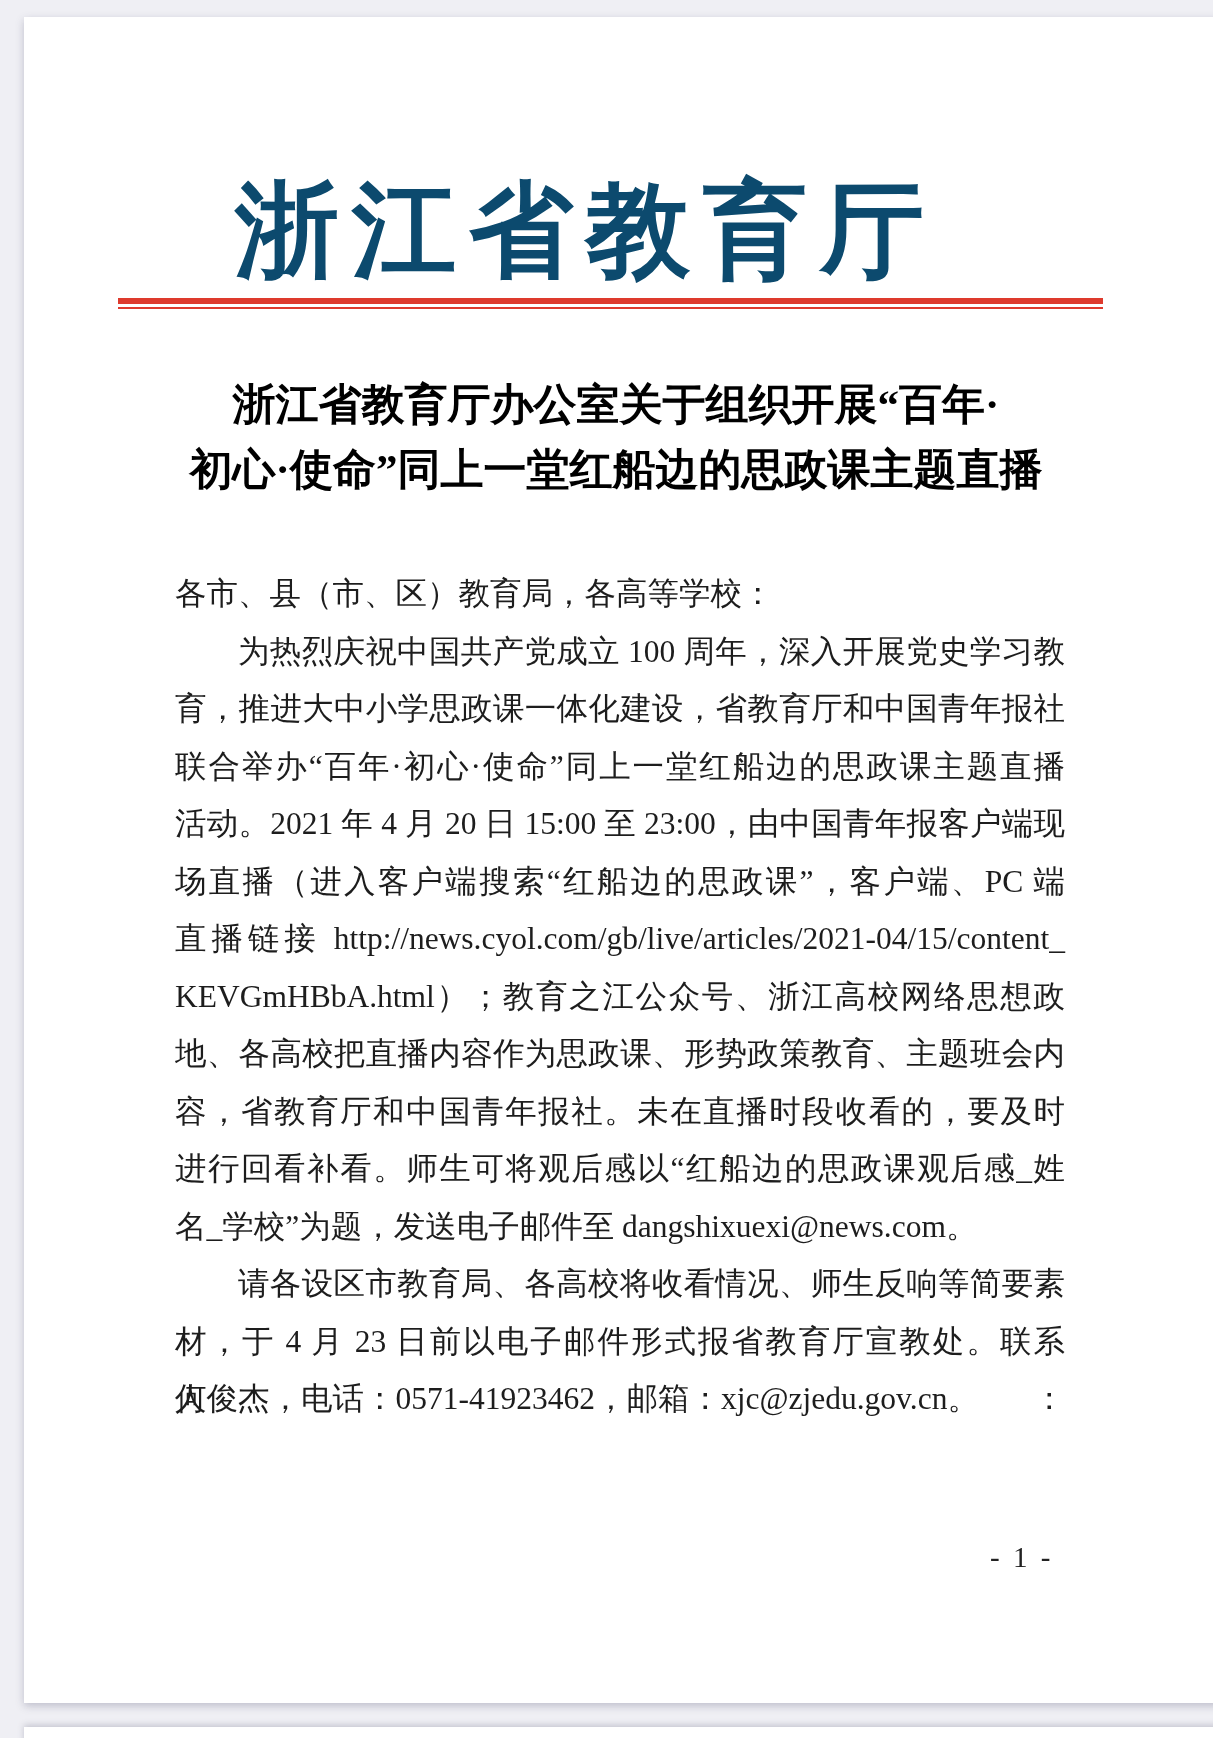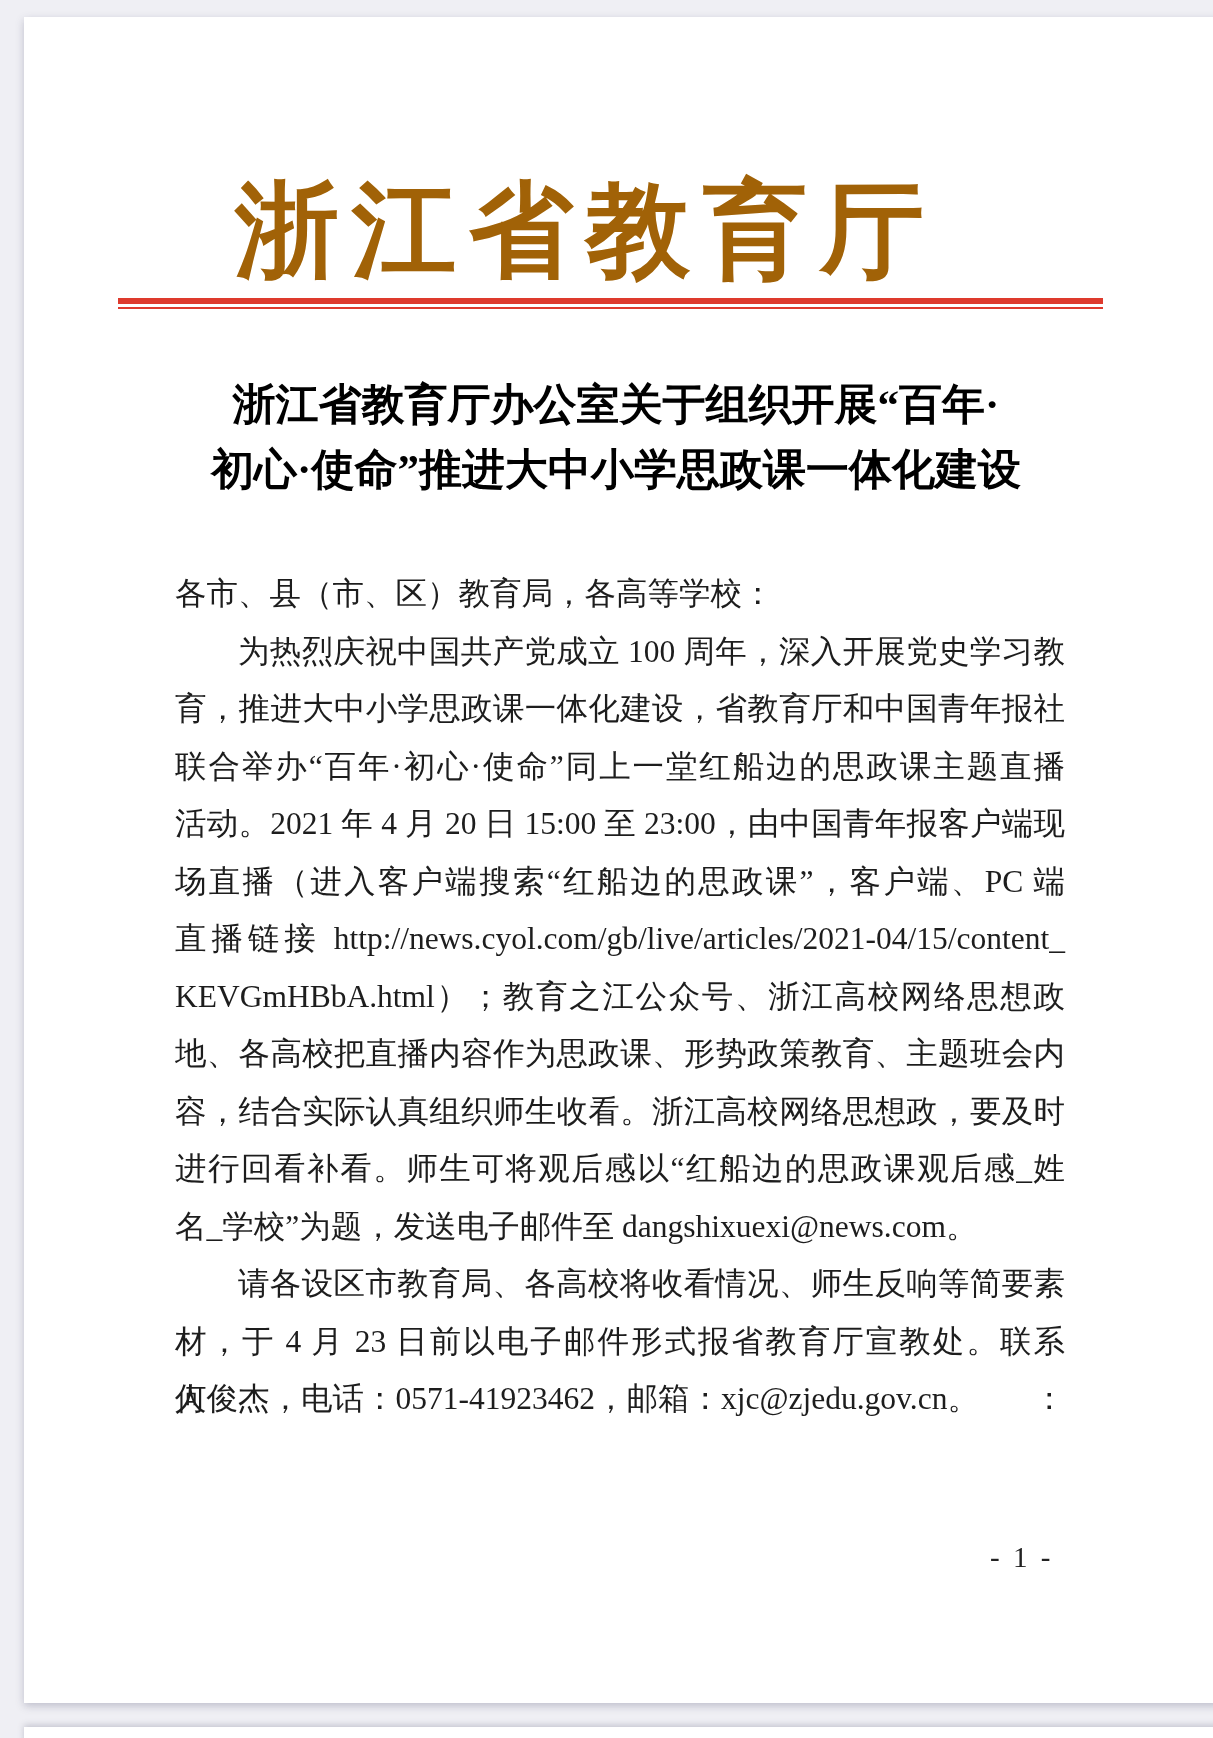--- a/index.html
+++ b/index.html
@@ -27,21 +27,21 @@
   }
   
   .agency {
     position:absolute;
     left:211px; top:158px;
     font-size:104px;
     font-weight:bold;
     line-height:1.08;
     letter-spacing:13px;
     white-space:nowrap;
-    color:#a16207;
+    color:#0c4a6e;
   }
   .rule {
     position:absolute;
     left:94px; top:281px;
     width:985px;
   }
   .rule-thick { height:6px; background:#DE3A2D; }
   .rule-thin  { height:2px; background:#DE3A2D; margin-top:3px; }
   
   .doc-title {
@@ -90,34 +90,34 @@
 <div class="page page-1">
   <div class="agency">浙江省教育厅</div>
 
   <div class="rule">
     <div class="rule-thick"></div>
     <div class="rule-thin"></div>
   </div>
 
   <div class="doc-title">
     <div>浙江省教育厅办公室关于组织开展“百年·</div>
-    <div>初心·使命”推进大中小学思政课一体化建设</div>
+    <div>初心·使命”同上一堂红船边的思政课主题直播</div>
   </div>
 
   <div class="body-text">
     <div class="line">各市、县（市、区）教育局，各高等学校：</div>
     <div class="line j ind">为热烈庆祝中国共产党成立 100 周年，深入开展党史学习教</div>
     <div class="line j">育，推进大中小学思政课一体化建设，省教育厅和中国青年报社</div>
     <div class="line j">联合举办“百年·初心·使命”同上一堂红船边的思政课主题直播</div>
     <div class="line j">活动。2021 年 4 月 20 日 15:00 至 23:00，由中国青年报客户端现</div>
     <div class="line j">场直播（进入客户端搜索“红船边的思政课”，客户端、PC 端</div>
     <div class="line j">直播链接 http://news.cyol.com/gb/live/articles/2021-04/15/content_</div>
     <div class="line j">KEVGmHBbA.html）；教育之江公众号、浙江高校网络思想政</div>
     <div class="line j">地、各高校把直播内容作为思政课、形势政策教育、主题班会内</div>
-    <div class="line j">容，结合实际认真组织师生收看。浙江高校网络思想政，要及时</div>
+    <div class="line j">容，省教育厅和中国青年报社。未在直播时段收看的，要及时</div>
     <div class="line j">进行回看补看。师生可将观后感以“红船边的思政课观后感_姓</div>
     <div class="line">名_学校”为题，发送电子邮件至 dangshixuexi@news.com。</div>
     <div class="line j ind">请各设区市教育局、各高校将收看情况、师生反响等简要素</div>
     <div class="line j">材，于 4 月 23 日前以电子邮件形式报省教育厅宣教处。联系人：</div>
     <div class="line">何俊杰，电话：0571-41923462，邮箱：xjc@zjedu.gov.cn。</div>
   </div>
 
   <div class="page-num">- 1 -</div>
 </div>
 

